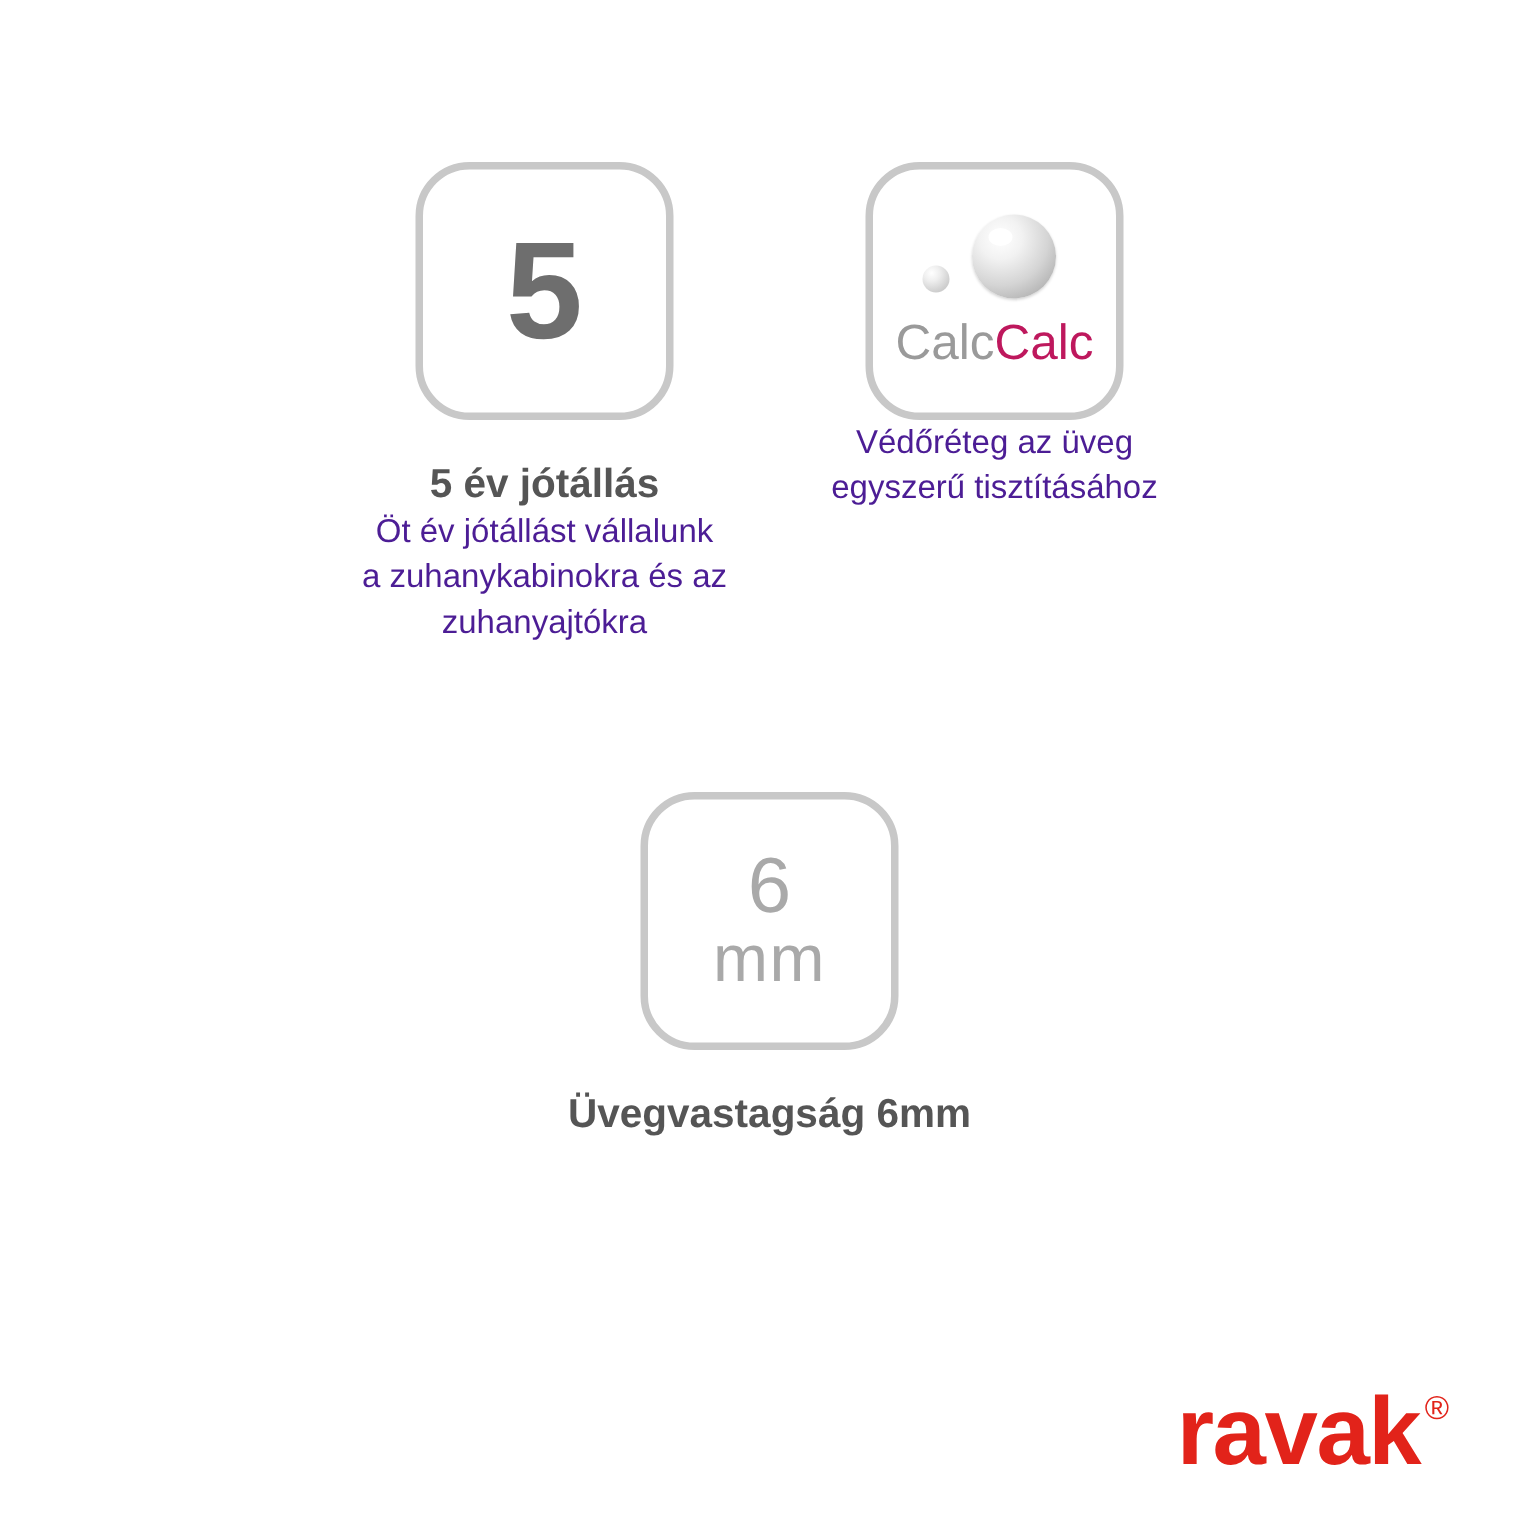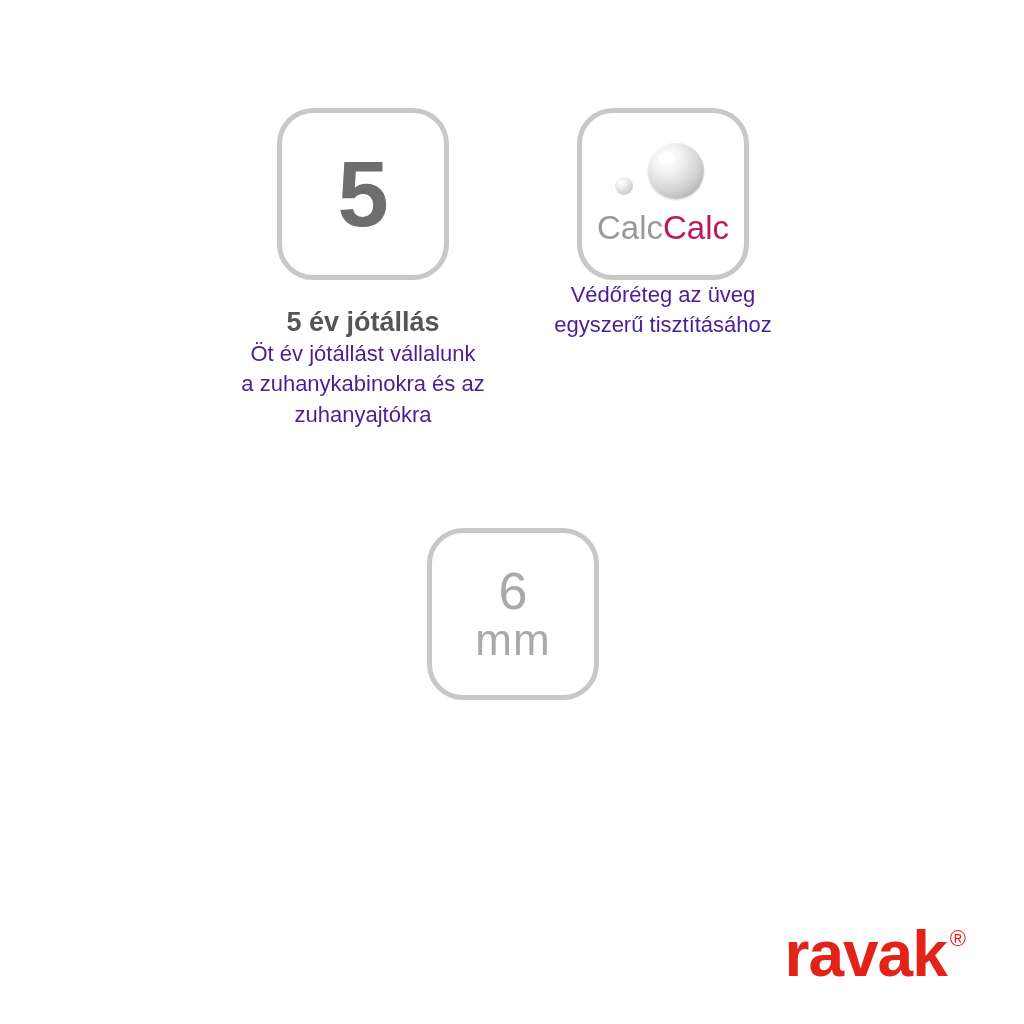--- a/index.html
+++ b/index.html
@@ -201,20 +201,22 @@
 egyszerű tisztításához</div>
   </div>
 
   <div class="feature" id="feature-glass-thickness">
     <div class="icon-box">
       <div class="icon-mm">
         <span class="mm-num">6</span>
         <span class="mm-unit">mm</span>
       </div>
     </div>
+    <div class="feature-title">Üvegvastagság
+6mm</div>
   </div>
 
   <div class="logo">
     <span class="logo-text">ravak</span>
     <span class="logo-reg">®</span>
   </div>
 
 </div>
 
 </body></html>

